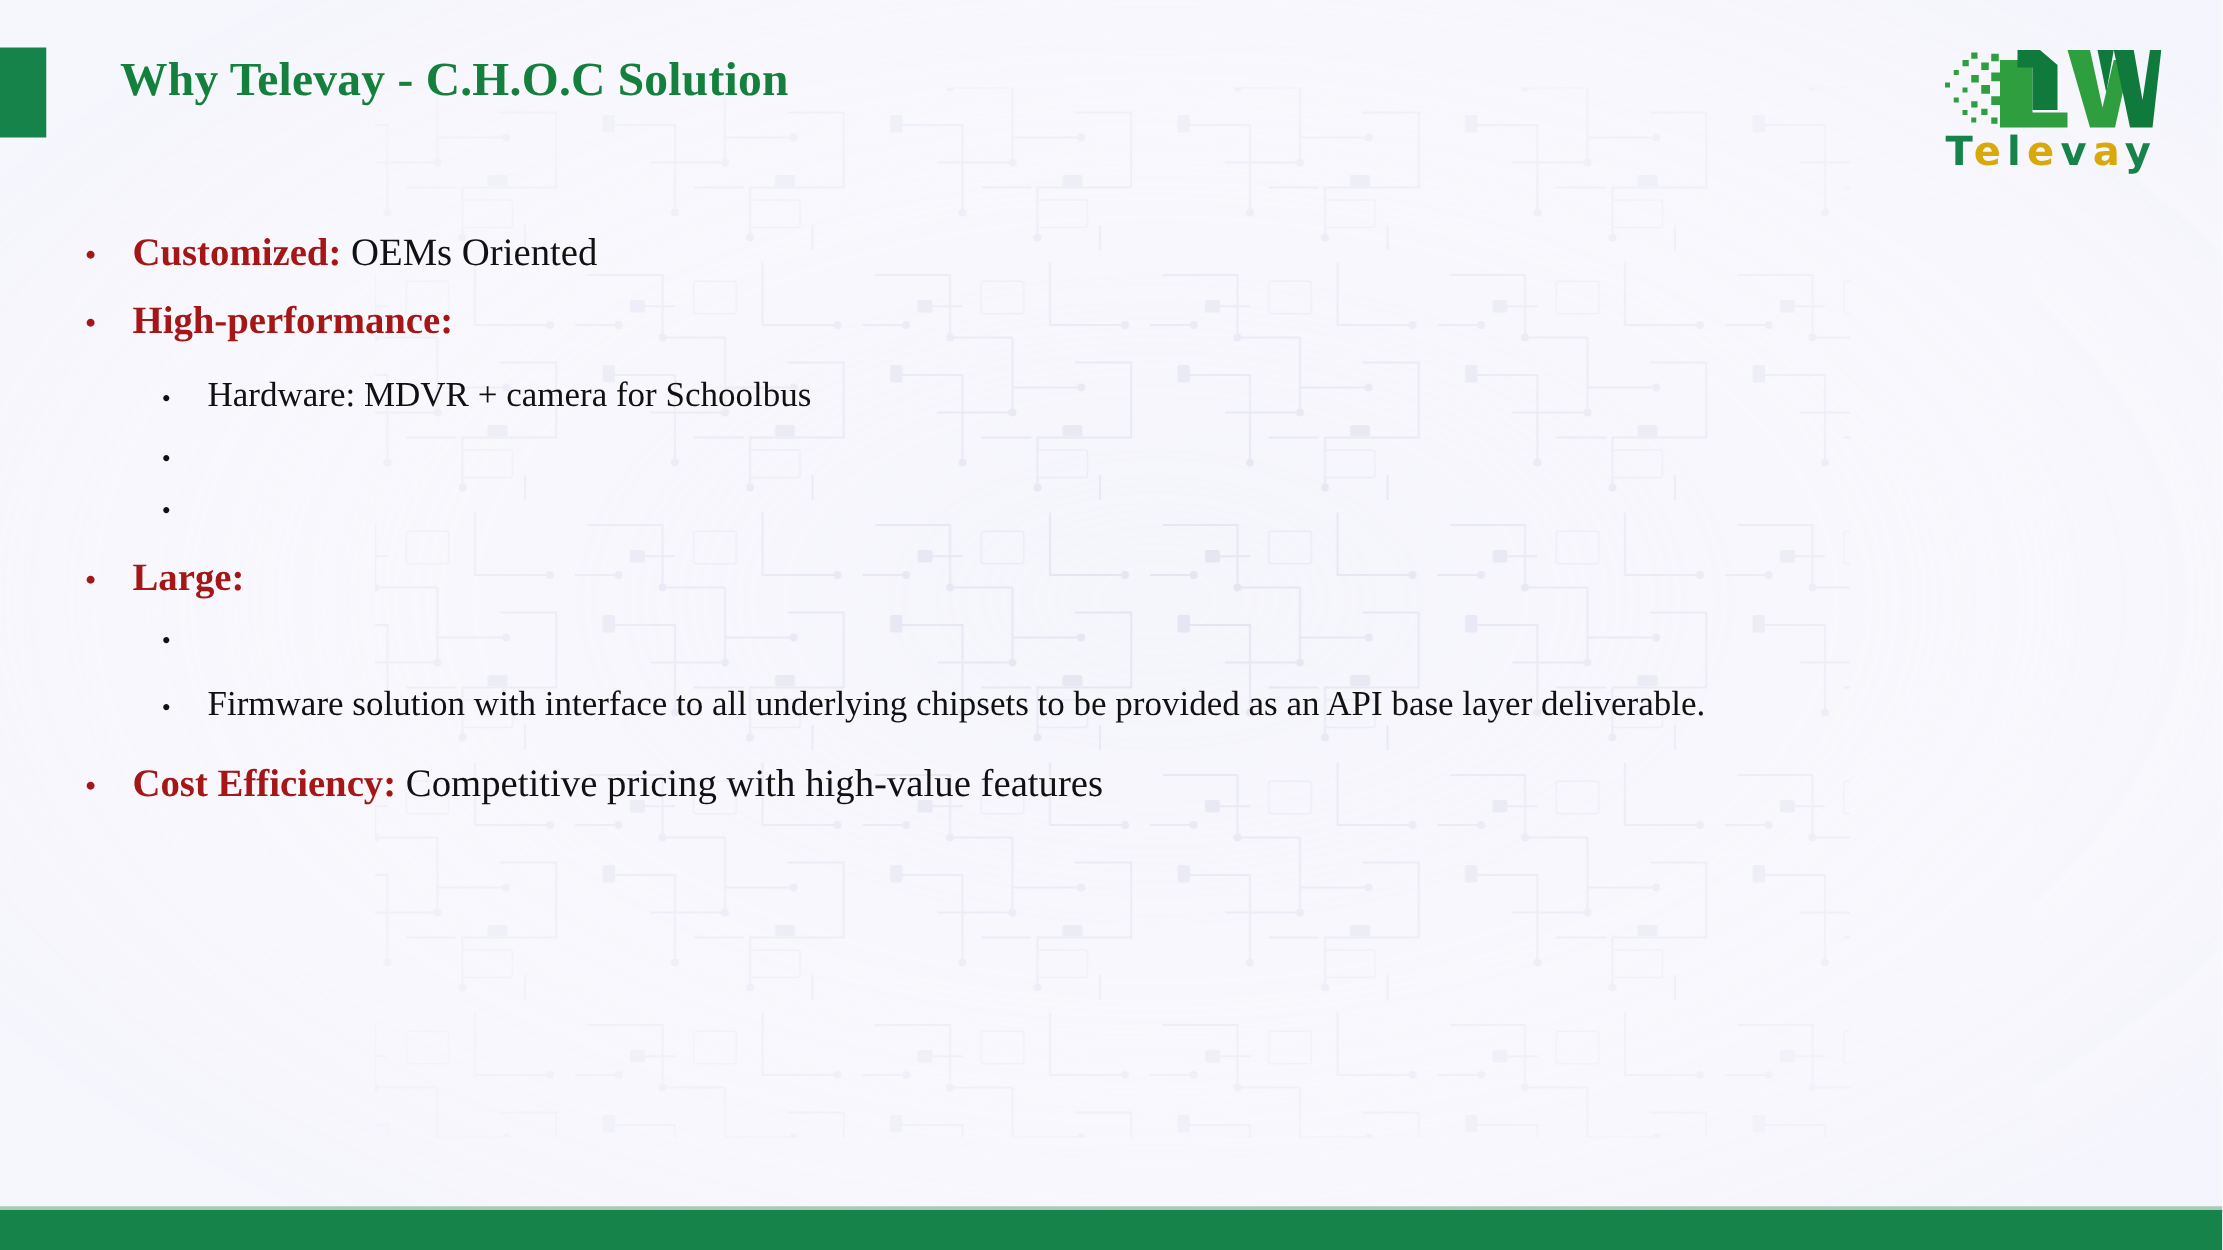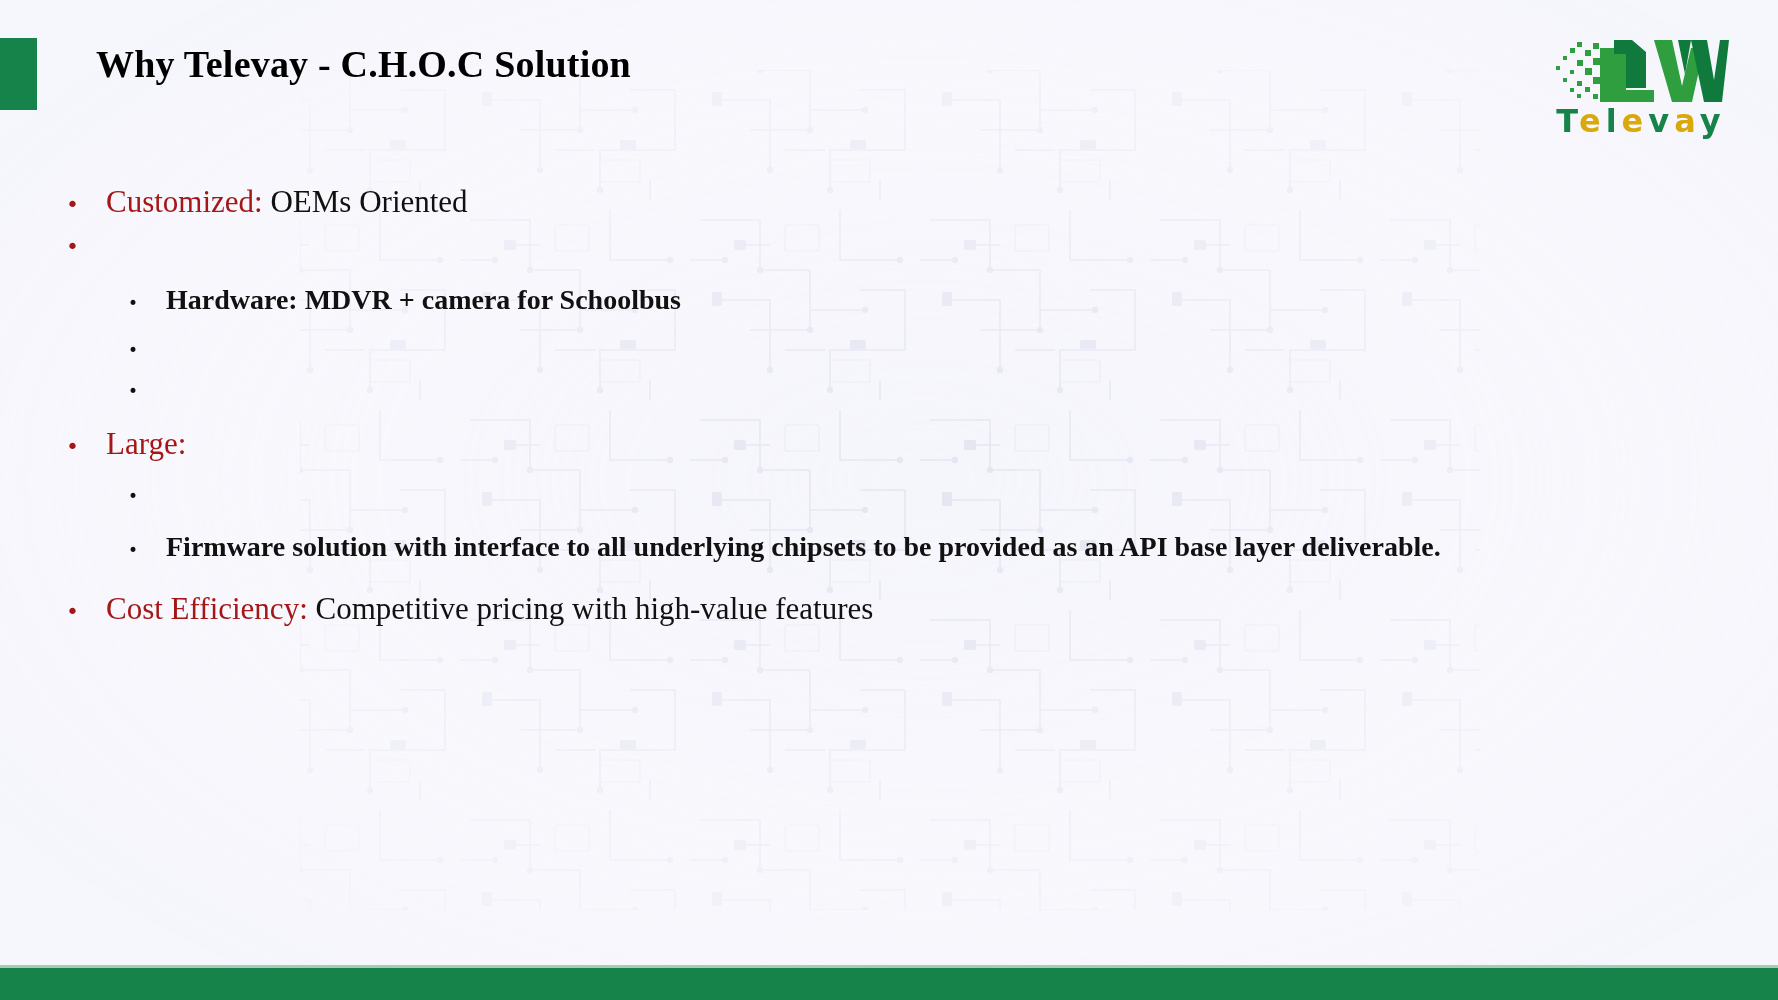--- a/index.html
+++ b/index.html
@@ -38,21 +38,21 @@
 
   
   .title {
     position: absolute;
     left: 96px;
     top: 44px;
     font-family: "Liberation Serif", serif;
     font-weight: bold;
     font-size: 38px;
     line-height: 1.1;
-    color: #000000;
+    color: #15803d;
     letter-spacing: 0.2px;
     white-space: nowrap;
   }
 
   
   .logo {
     position: absolute;
     right: 32px;
     top: 34px;
     width: 210px;
@@ -105,41 +105,40 @@
     width: 40px;
     flex: 0 0 40px;
   }
   .lvl1 .text {
     font-size: 31px;
     line-height: 1.28;
     color: #111111;
   }
   .lvl1 .lead {
     color: #a51717;
-    font-weight: normal;
+    font-weight: bold;
   }
 
   
   .lvl2 {
     padding-left: 128px;
     margin-bottom: 14px;
   }
   .lvl2 .marker {
     color: #111111;
     font-family: "DejaVu Sans", sans-serif;
     font-size: 17px;
     line-height: 1;
     width: 38px;
     flex: 0 0 38px;
   }
   .lvl2 .text {
     font-size: 28px;
     line-height: 1.3;
     color: #111111;
-    font-weight: bold;
   }
 
   .spacer-sm { height: 10px; }
 
   
   .bottom-bar {
     position: absolute;
     left: 0;
     bottom: 0;
     width: 1778px;
@@ -244,20 +243,21 @@
 
   <div class="content">
 
     <div class="row lvl1">
       <span class="marker">•</span>
       <span class="text"><span class="lead">Customized:</span><span> OEMs Oriented</span></span>
     </div>
 
     <div class="row lvl1">
       <span class="marker">•</span>
+      <span class="text"><span class="lead">High-performance:</span><span></span></span>
     </div>
 
     <div class="spacer-sm"></div>
 
     <div class="row lvl2">
       <span class="marker">•</span>
       <span class="text">Hardware: MDVR + camera for Schoolbus</span>
     </div>
 
     <div class="spacer-sm"></div>

